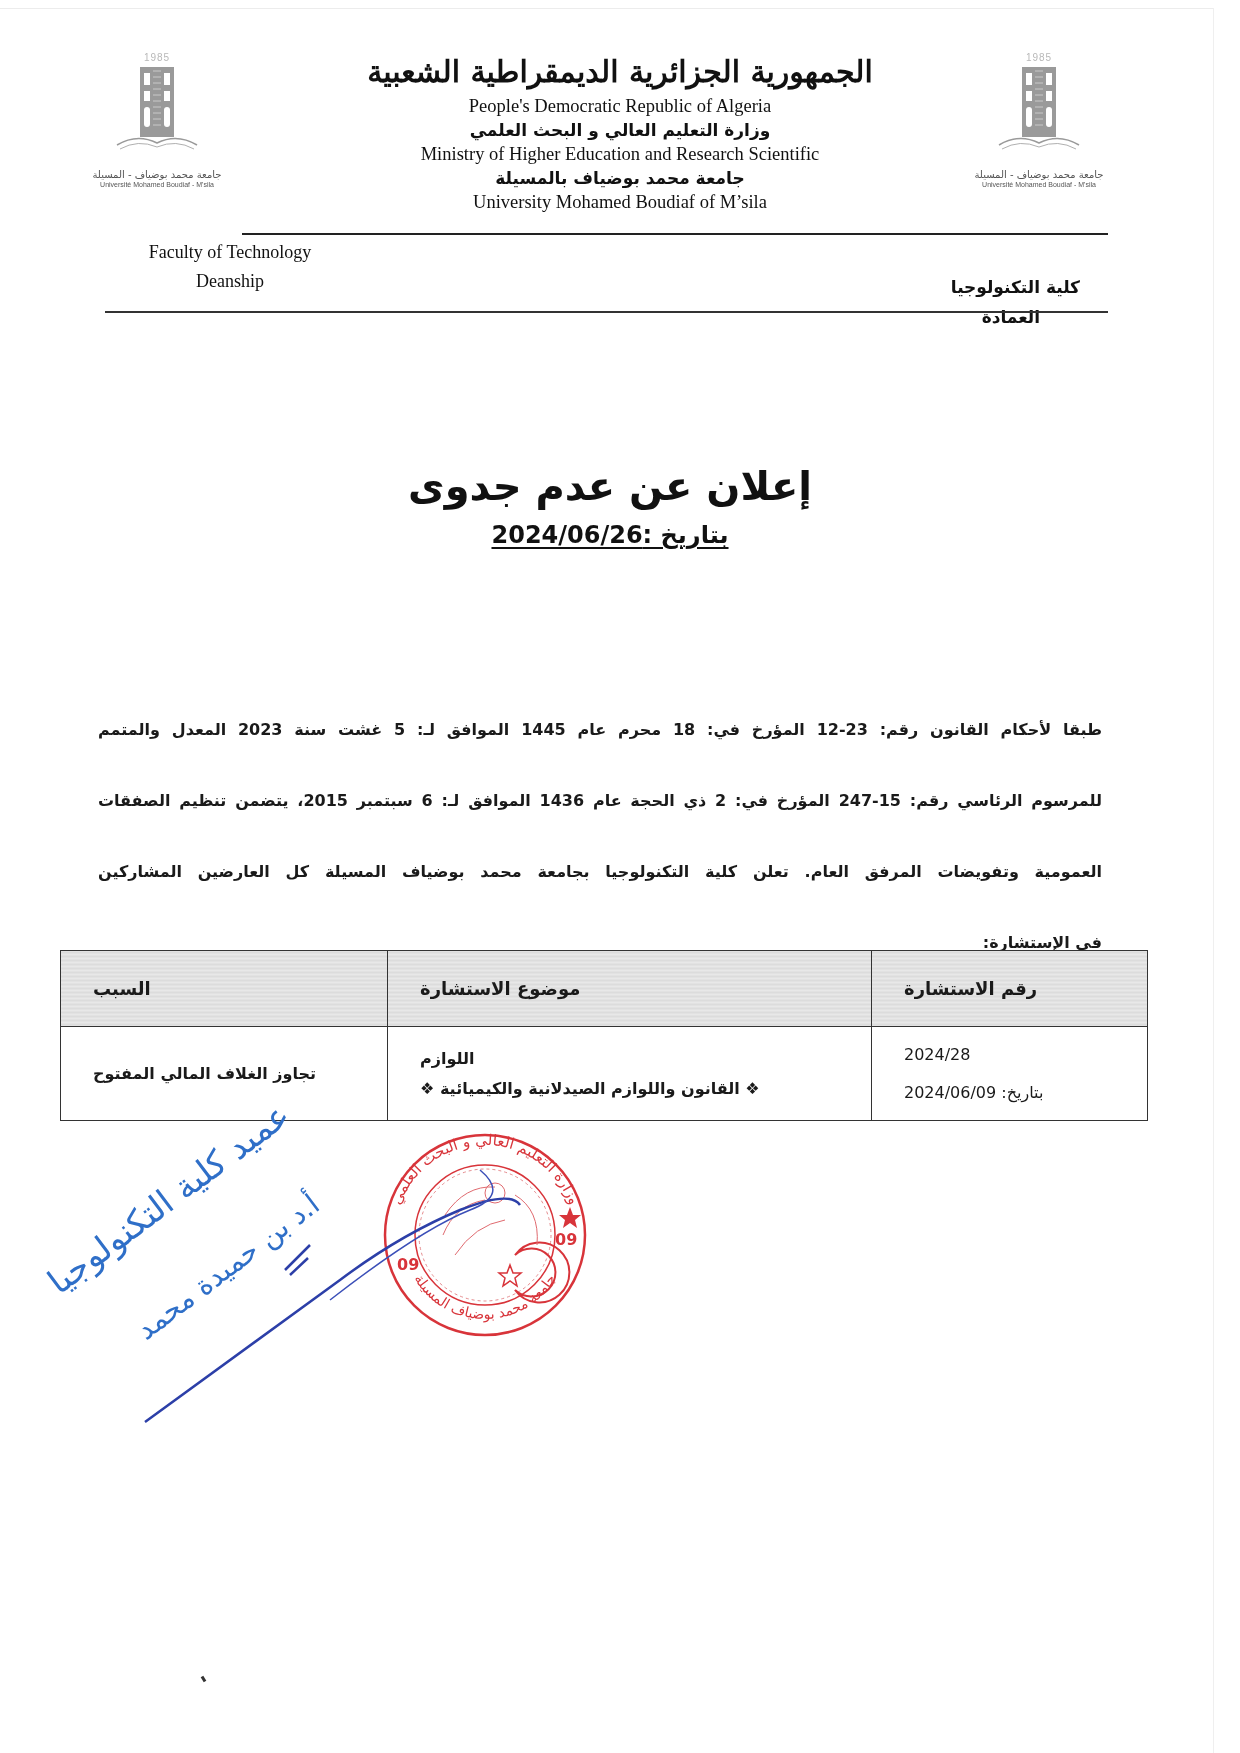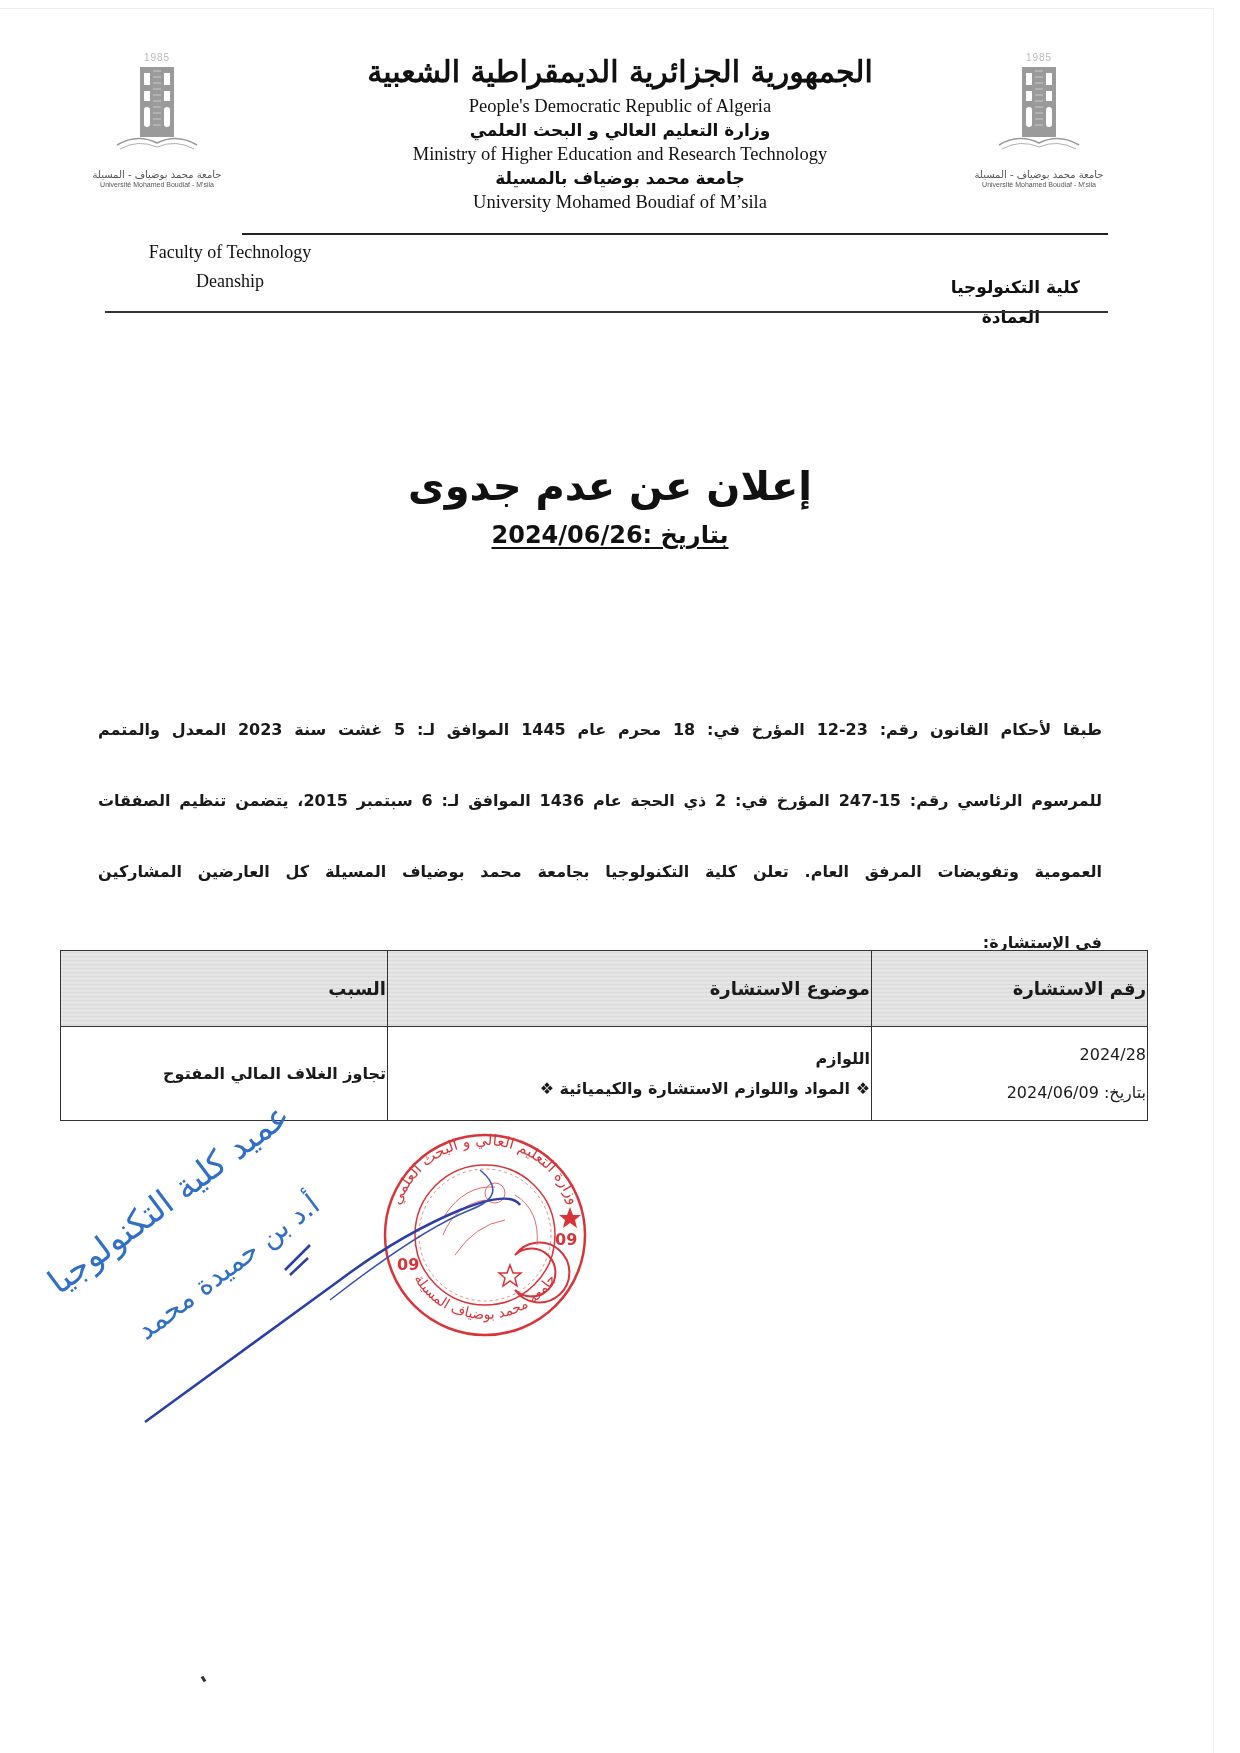--- a/index.html
+++ b/index.html
@@ -31,21 +31,21 @@
   .subtitle { position:absolute; left:400px; top:518px; width:420px; text-align:center; direction:rtl; font-family:"DejaVu Sans", sans-serif; font-weight:bold; font-size:24px; line-height:34px; color:#111; }
   .subtitle span { text-decoration:underline; text-underline-offset:4px; }
 
   
   .para { position:absolute; left:90px; top:690px; width:1020px; direction:rtl; text-align:justify; font-family:"DejaVu Sans", sans-serif; font-weight:bold; font-size:16px; line-height:63px; color:#1a1a1a; }
   .para p { margin:8px; text-align-last:justify; }
   .para p.last { text-align-last:right; }
 
   
   table.consult { position:absolute; left:60px; top:950px; width:1088px; border-collapse:collapse; direction:rtl; font-family:"DejaVu Sans", sans-serif; }
-  table.consult th, table.consult td { border:1.5px solid #333; text-align:right; color:#1a1a1a;padding-left:32px; }
+  table.consult th, table.consult td { border:1.5px solid #333; text-align:left; color:#1a1a1a;padding-left:32px; }
   table.consult th { height:73px; font-size:18px; font-weight:bold; background:repeating-linear-gradient(180deg, #dcdcdc 0px, #dcdcdc 2px, #e8e8e8 2px, #e8e8e8 4px); }
   table.consult td { height:91px; font-size:16px; }
   table.consult th.col-number, table.consult td.col-number { width:242px; }
   table.consult th.col-subject, table.consult td.col-subject { width:450px; }
   td.col-number .line { font-weight:normal; font-size:16px; line-height:38px; }
   td.col-subject .line { font-weight:bold; line-height:30px; }
   td.col-reason { font-weight:bold; }
 
   
   .stamp { position:absolute; left:365px; top:1125px; width:240px; height:220px; }
@@ -115,21 +115,21 @@
     <path d="M8 84 Q26 74 45 82 Q64 74 82 84" stroke="#b0b0b0" stroke-width="1" fill="none"></path>
   </svg>
   <div class="ar">جامعة محمد بوضياف - المسيلة</div>
   <div class="fr">Université Mohamed Boudiaf - M'sila</div>
 </div>
 
 <div class="center-head">
   <div class="ar-title">الجمهورية الجزائرية الديمقراطية الشعبية</div>
   <div class="en">People's Democratic Republic of Algeria</div>
   <div class="ar-bold">وزارة التعليم العالي و البحث العلمي</div>
-  <div class="en">Ministry of Higher Education and Research Technology</div>
+  <div class="en">Ministry of Higher Education and Research Scientific</div>
   <div class="ar-bold">جامعة محمد بوضياف بالمسيلة</div>
   <div class="en">University Mohamed Boudiaf of M’sila</div>
 </div>
 
 <div class="hr-top"></div>
 
 <div class="faculty-en">
   <div>Faculty of Technology</div>
   <div>Deanship</div>
 </div>
@@ -159,21 +159,21 @@
     </tr>
   </thead>
   <tbody>
     <tr>
       <td class="col-number">
         <div class="line">2024/28</div>
         <div class="line">بتاريخ: 2024/06/09</div>
       </td>
       <td class="col-subject">
         <div class="line">اللوازم</div>
-        <div class="line">❖ المواد واللوازم الاستشارة والكيميائية ❖</div>
+        <div class="line">❖ القانون واللوازم الصيدلانية والكيميائية ❖</div>
       </td>
       <td class="col-reason">تجاوز الغلاف المالي المفتوح</td>
     </tr>
   </tbody>
 </table>
 
 <svg class="stamp" viewBox="0 0 240 220">
   <defs>
     <path id="stampTop" d="M 30 110 A 90 90 0 0 1 210 110"></path>
     <path id="stampBottom" d="M 40 130 A 82 82 0 0 0 200 130"></path>

